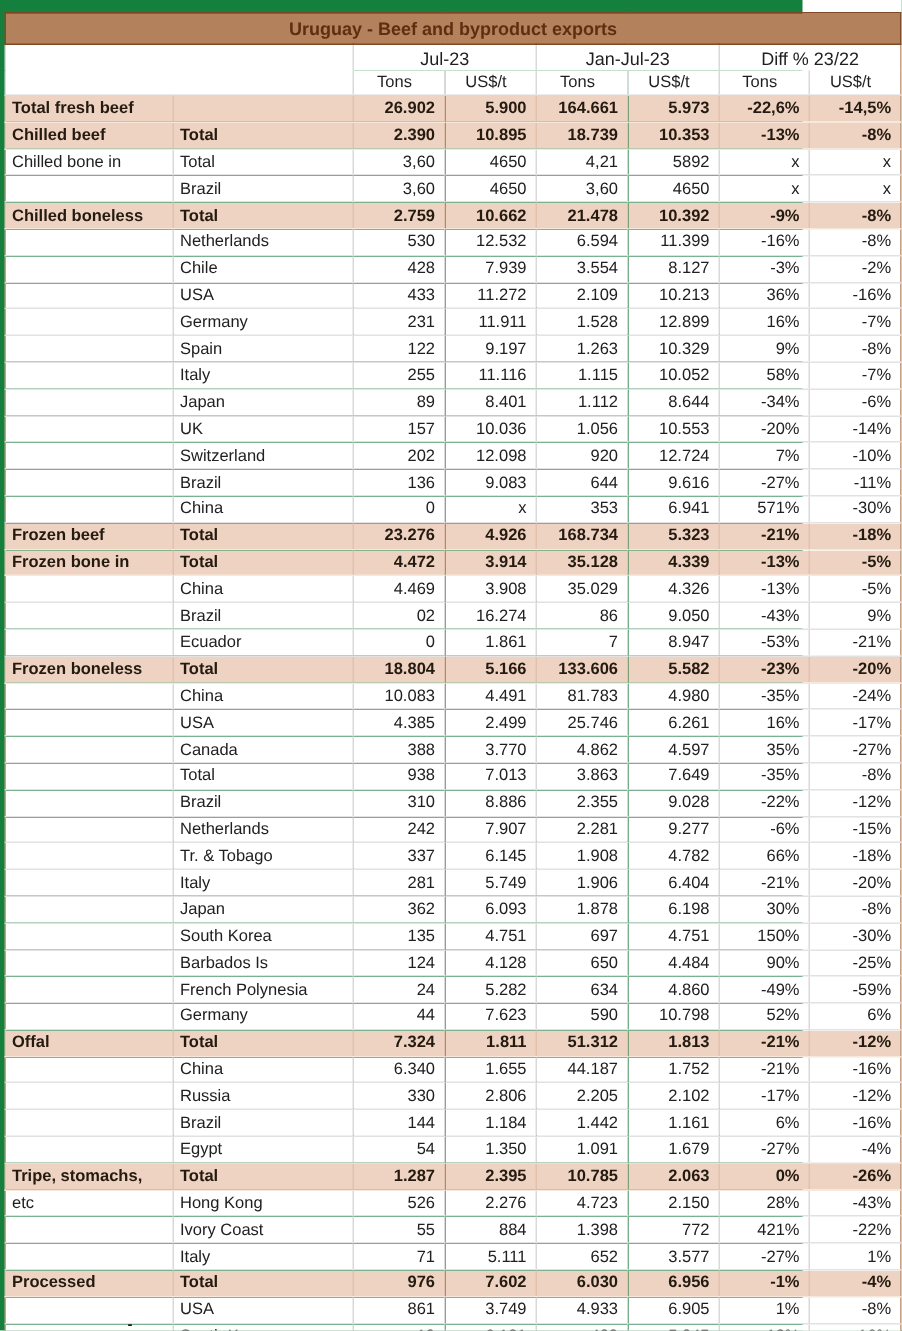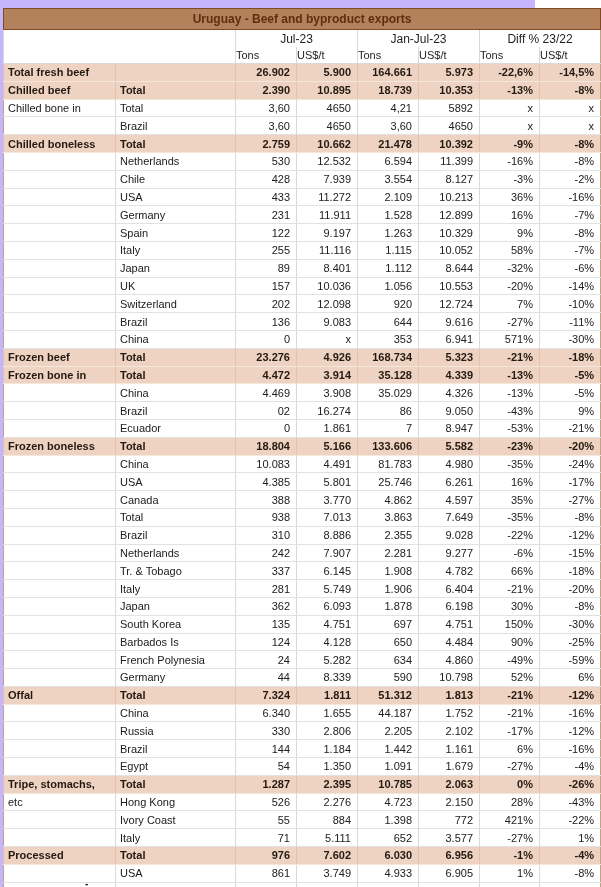--- a/index.html
+++ b/index.html
@@ -1,17 +1,17 @@
 <!DOCTYPE html>
 <html><head>
 <meta charset="utf-8">
 <style>
   html,body{margin:0;padding:0;background:#ffffff;}
   .page{
-    width:535px;height:887px;background:#c4b5fd;box-sizing:border-box;
+    width:535px;height:887px;background:#15803d;box-sizing:border-box;
     padding:8px 1px 0 3px;position:relative;
     font-family:"Liberation Sans",sans-serif;
   }
   table.exports{
     border-collapse:collapse;table-layout:fixed;width:597px;
     border:1px solid #c2a283;
   }
   
   tr.title-row th{
     height:20px;background:#b3815c;color:#5f2e10;
@@ -22,21 +22,21 @@
   tr.ghead th{
     height:17px;background:#ffffff;color:#1f1f1f;font-size:12px;font-weight:normal;
     text-align:center;border-left:1px solid #d9d9d9;padding:0;
   }
   th.corner{
     background:#b3815c;border-left:none;border-bottom:1px solid #d9d9d9;
   }
   
   tr.shead th{
     height:16px;background:#ffffff;color:#1f1f1f;font-size:11px;font-weight:normal;
-    text-align:left;padding:0 6px 0 0;border-left:1px solid #d9d9d9;
+    text-align:center;padding:0 6px 0 0;border-left:1px solid #d9d9d9;
     border-bottom:1px solid #d9d9d9;
   }
   
   tbody td{
     height:16.8px;font-size:11px;color:#202020;padding:0;
     border-left:1px solid #d9d9d9;border-bottom:1px solid #e2e2e2;
     white-space:nowrap;overflow:hidden;background:#ffffff;
   }
   tbody td.c1{padding-left:4px;border-left:none;}
   tbody td.c2{padding-left:4px;}
@@ -195,21 +195,21 @@
           <td class="num">58%</td>
           <td class="num">-7%</td>
         </tr>
         <tr>
           <td class="c1"></td>
           <td class="c2">Japan</td>
           <td class="num">89</td>
           <td class="num">8.401</td>
           <td class="num">1.112</td>
           <td class="num">8.644</td>
-          <td class="num">-32%</td>
+          <td class="num">-34%</td>
           <td class="num">-6%</td>
         </tr>
         <tr>
           <td class="c1"></td>
           <td class="c2">UK</td>
           <td class="num">157</td>
           <td class="num">10.036</td>
           <td class="num">1.056</td>
           <td class="num">10.553</td>
           <td class="num">-20%</td>
@@ -312,21 +312,21 @@
           <td class="num">4.491</td>
           <td class="num">81.783</td>
           <td class="num">4.980</td>
           <td class="num">-35%</td>
           <td class="num">-24%</td>
         </tr>
         <tr>
           <td class="c1"></td>
           <td class="c2">USA</td>
           <td class="num">4.385</td>
-          <td class="num">5.801</td>
+          <td class="num">2.499</td>
           <td class="num">25.746</td>
           <td class="num">6.261</td>
           <td class="num">16%</td>
           <td class="num">-17%</td>
         </tr>
         <tr>
           <td class="c1"></td>
           <td class="c2">Canada</td>
           <td class="num">388</td>
           <td class="num">3.770</td>
@@ -422,21 +422,21 @@
           <td class="num">5.282</td>
           <td class="num">634</td>
           <td class="num">4.860</td>
           <td class="num">-49%</td>
           <td class="num">-59%</td>
         </tr>
         <tr>
           <td class="c1"></td>
           <td class="c2">Germany</td>
           <td class="num">44</td>
-          <td class="num">8.339</td>
+          <td class="num">7.623</td>
           <td class="num">590</td>
           <td class="num">10.798</td>
           <td class="num">52%</td>
           <td class="num">6%</td>
         </tr>
         <tr class="hl">
           <td class="c1">Offal</td>
           <td class="c2">Total</td>
           <td class="num">7.324</td>
           <td class="num">1.811</td>

